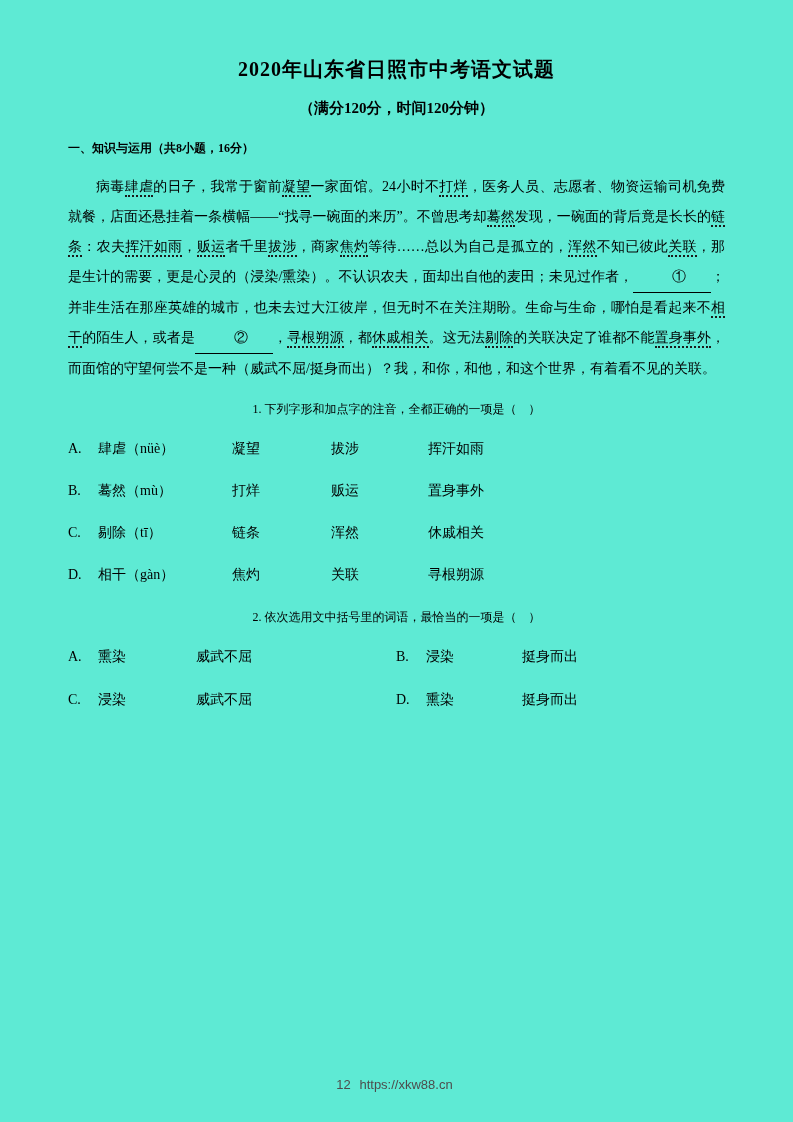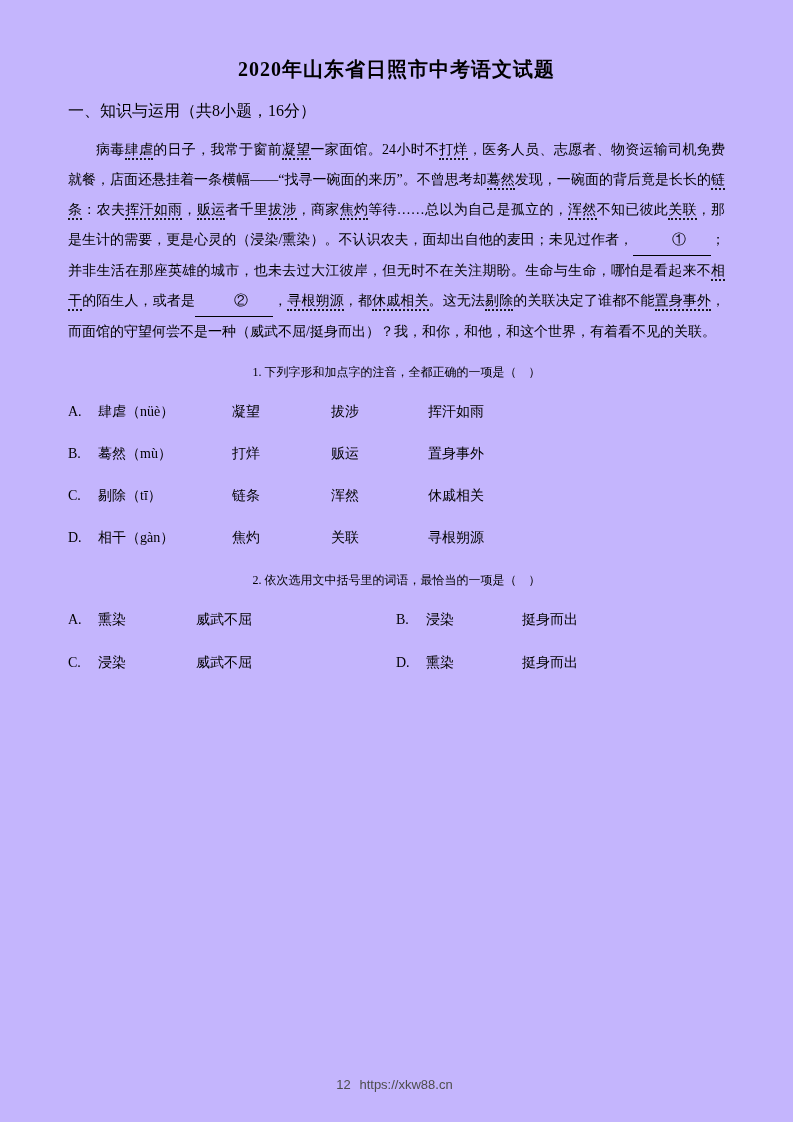--- a/index.html
+++ b/index.html
@@ -2,21 +2,21 @@
 <html><head>
 <meta charset="utf-8">
 <style>
   * { box-sizing: border-box; }
   html, body { margin: 0; padding: 0; background: #ffffff; }
   .page {
     position: relative;
     width: 793px;
     height: 1122px;
     margin: 0 auto;
-    background: #c4b5fd;
+    background: #5eead4;
     color: #000;
     font-family: "Liberation Serif", "DejaVu Serif", serif;
     padding: 56px 68px 0 68px;
     overflow: hidden;
   }
   .title {
     margin: 0 0 16px 0;
     text-align: center;
     font-size: 20px;
     font-weight: bold;
@@ -30,22 +30,22 @@
   }
   .notice p {
     margin: 0 0 3px 0;
     font-size: 15px;
     font-weight: bold;
     line-height: 30px;
     text-align: justify;
   }
   .section-heading {
     margin: 7px 0 12px 0;
-    font-size: 16px;
-    font-weight: normal;
+    font-size: 12px;
+    font-weight: bold;
     line-height: 24px;
   }
   .intro {
     margin: 0 0 8px 0;
     font-size: 14px;
     line-height: 21px;
   }
   .passage {
     margin: 0 0 14px 0;
     font-size: 14px;
@@ -95,20 +95,21 @@
     font-family: "Liberation Sans", "DejaVu Sans", sans-serif;
   }
   .footer .link { margin-left: 5px; }
 </style>
 </head>
 <body>
 
 <div class="page">
 
   <h1 class="title">2020年山东省日照市中考语文试题</h1>
+  <h2 class="subtitle">（满分120分，时间120分钟）</h2>
 
 
   <p class="section-heading">一、知识与运用（共8小题，16分）</p>
 
   <p class="passage" id="passage"><span>病毒</span><span class="em-dot">肆虐</span><span>的日子，我常于窗前</span><span class="em-dot">凝望</span><span>一家面馆。24小时不</span><span class="em-dot">打烊</span><span>，医务人员、志愿者、物资运输司机免费就餐，店面还悬挂着一条横幅——“找寻一碗面的来历”。不曾思考却</span><span class="em-dot">蓦然</span><span>发现，一碗面的背后竟是长长的</span><span class="em-dot">链条</span><span>：农夫</span><span class="em-dot">挥汗如雨</span><span>，</span><span class="em-dot">贩运</span><span>者千里</span><span class="em-dot">拔涉</span><span>，商家</span><span class="em-dot">焦灼</span><span>等待……总以为自己是孤立的，</span><span class="em-dot">浑然</span><span>不知已彼此</span><span class="em-dot">关联</span><span>，那是生计的需要，更是心灵的（浸染/熏染）。不认识农夫，面却出自他的麦田；未见过作者，</span><span class="blank">　①　</span><span>；并非生活在那座英雄的城市，也未去过大江彼岸，但无时不在关注期盼。生命与生命，哪怕是看起来不</span><span class="em-dot">相干</span><span>的陌生人，或者是</span><span class="blank">　②　</span><span>，</span><span class="em-dot">寻根朔源</span><span>，都</span><span class="em-dot">休戚相关</span><span>。这无法</span><span class="em-dot">剔除</span><span>的关联决定了谁都不能</span><span class="em-dot">置身事外</span><span>，而面馆的守望何尝不是一种（威武不屈/挺身而出）？我，和你，和他，和这个世界，有着看不见的关联。</span></p>
 
   <div>
     <p class="stem">1. 下列字形和加点字的注音，全都正确的一项是（　）</p>
     <div class="q1-row">
       <span>A.</span>

